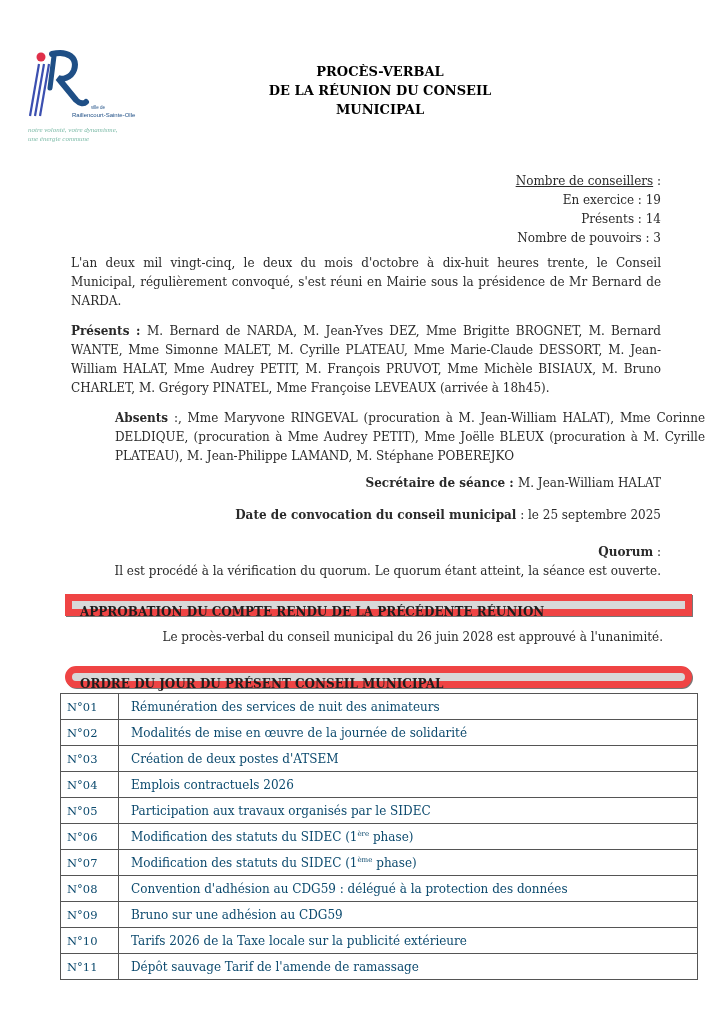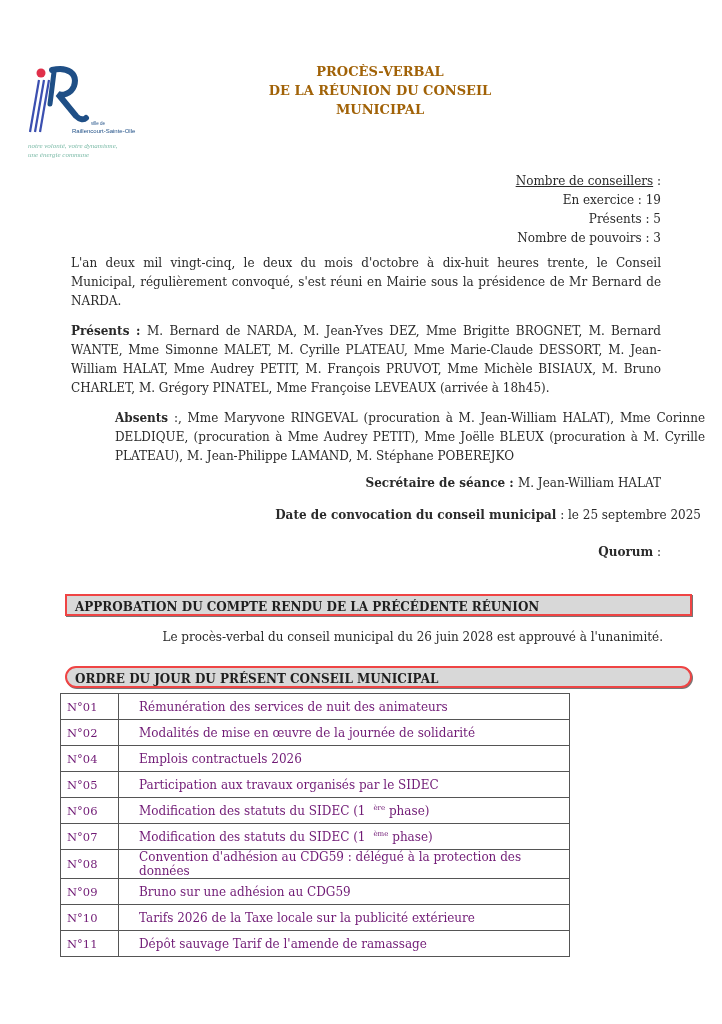--- a/index.html
+++ b/index.html
@@ -1,63 +1,63 @@
 <!DOCTYPE html>
 <html><head>
 <meta charset="utf-8">
 <style>
   html, body { margin: 0; padding: 0; background: #ffffff; }
   body {
     width: 722px; height: 1024px; position: relative; overflow: hidden;
     font-family: "DejaVu Serif", "Liberation Serif", serif;
     color: #222;
   }
-  .logo { position: absolute; left: 28px; top: 64px; width: 120px; height: 100px; }
+  .logo { position: absolute; left: 28px; top: 48px; width: 120px; height: 100px; }
   .logo .tagline {
     position: absolute; left: 0; top: 78px; width: 130px;
     font-family: "Liberation Serif", serif; font-style: italic;
     font-size: 7px; line-height: 9px; color: #7dbba8;
   }
   .logo .town {
     position: absolute; left: 44px; top: 64px;
     font-family: "Liberation Sans", sans-serif; font-size: 6px; color: #1f4f86;
   }
   .logo .ville {
     position: absolute; left: 63px; top: 57px;
     font-family: "Liberation Sans", sans-serif; font-size: 4.5px; color: #1f4f86;
   }
   .title {
     position: absolute; left: 230px; top: 62px; width: 300px;
     text-align: center; font-weight: bold;
     font-family: "DejaVu Serif", serif; font-size: 13px; line-height: 19px;
-    color: #a16207;
+    color: #000000;
   }
   .block { position: absolute; left: 71px; width: 590px; font-size: 12px; line-height: 19px; color: #2a2a2a; text-align: right; }
   .u { text-decoration: underline; }
   .ub { font-weight: bold; }
   .justify { text-align: justify; }
   .section-bar {
     position: absolute; left: 65px; width: 627px; height: 22px;
-    background: #d8d8d8; border: 2px solid #ef4444;
+    background: #d8d8d8; border: 7px solid #ef4444;
     box-shadow: 1px 1px 0 #777;
     font-weight: bold; font-size: 12px; line-height: 22px;
     padding-left: 8px; box-sizing: border-box; color: #1e1e1e;
   }
   table.agenda {
-    position: absolute; left: 60px; top: 693px; width: 510px;
-    border-collapse: collapse; font-size: 12px; color: #701a75;
+    position: absolute; left: 60px; top: 693px; width: 638px;
+    border-collapse: collapse; font-size: 12px; color: #0c4a6e;
     font-family: "DejaVu Serif", serif;
   }
   table.agenda td {
     border: 1px solid #555; height: 25px; padding: 0 6px;
     vertical-align: middle;
   }
   table.agenda td.num { width: 45px; font-size: 11.5px; }
-  table.agenda td.label { padding-left: 20px; }
-  sup { font-size: 7px; margin-left: 8px; }
+  table.agenda td.label { padding-left: 12px; }
+  sup { font-size: 7px; }
 </style>
 </head>
 <body>
 
 <div class="logo">
   <svg width="80" height="70" viewBox="0 0 80 70" style="position:absolute;left:0;top:0;">
     <circle cx="13" cy="9" r="4.5" fill="#e0304a"></circle>
     <line x1="11" y1="16" x2="2" y2="68" stroke="#3b4fb0" stroke-width="2.2"></line>
     <line x1="16" y1="16" x2="7" y2="68" stroke="#3b4fb0" stroke-width="2.2"></line>
     <line x1="21" y1="16" x2="12" y2="68" stroke="#3b4fb0" stroke-width="2.2"></line>
@@ -73,60 +73,65 @@
 </div>
 
 <div class="title">
   <div>PROCÈS-VERBAL</div>
   <div>DE LA RÉUNION DU CONSEIL MUNICIPAL</div>
 </div>
 
 <div class="block" style="top:172px;">
   <div><span class="u">Nombre de conseillers</span><span> :</span></div>
   <div>En exercice : 19</div>
-  <div>Présents : 5</div>
+  <div>Présents : 14</div>
   <div>Nombre de pouvoirs : 3</div>
 </div>
 
 <div class="block justify" style="top:254px;">L'an deux mil vingt-cinq, le deux du mois d'octobre à dix-huit heures trente, le Conseil Municipal, régulièrement convoqué, s'est réuni en Mairie sous la présidence de Mr Bernard de NARDA.</div>
 
 <div class="block justify" style="top:322px;">
   <span class="ub">Présents</span><span style="font-weight:bold"> : </span><span>M. Bernard de NARDA, M. Jean-Yves DEZ, Mme Brigitte BROGNET, M. Bernard WANTE, Mme Simonne MALET, M. Cyrille PLATEAU, Mme Marie-Claude DESSORT, M. Jean-William HALAT, Mme Audrey PETIT, M. François PRUVOT, Mme Michèle BISIAUX, M. Bruno CHARLET, M. Grégory PINATEL, Mme Françoise LEVEAUX (arrivée à 18h45).</span>
 </div>
 
 <div class="block justify" style="top:409px;margin-left:44px;">
   <span class="ub">Absents</span><span> :, </span><span>Mme Maryvone RINGEVAL (procuration à M. Jean-William HALAT), Mme Corinne DELDIQUE, (procuration à Mme Audrey PETIT), Mme Joëlle BLEUX (procuration à M. Cyrille PLATEAU), M. Jean-Philippe LAMAND, M. Stéphane POBEREJKO</span>
 </div>
 
 <div class="block" style="top:474px;">
   <span class="ub">Secrétaire de séance</span><span style="font-weight:bold"> : </span><span>M. Jean-William HALAT</span>
 </div>
 
-<div class="block" style="top:506px;margin-left:40px;">
+<div class="block" style="top:506px;">
   <span class="ub">Date de convocation du conseil municipal</span><span> : </span><span>le 25 septembre 2025</span>
 </div>
 
 <div class="block" style="top:543px;">
   <div><span class="ub">Quorum</span><span> :</span></div>
+  <div style="margin-left:-1px;">Il est procédé à la vérification du quorum. Le quorum étant atteint, la séance est ouverte.</div>
 </div>
 
 <div class="section-bar" style="top:594px;">APPROBATION DU COMPTE RENDU DE LA PRÉCÉDENTE RÉUNION</div>
 <div class="block" style="top:628px; left:73px;">Le procès-verbal du conseil municipal du 26 juin 2028 est approuvé à l'unanimité.</div>
 
 <div class="section-bar" style="top:666px;border-radius:11px;">ORDRE DU JOUR DU PRÉSENT CONSEIL MUNICIPAL</div>
 
 <table class="agenda">
   <tbody>
     <tr>
         <td class="num">N°01</td>
         <td class="label">Rémunération des services de nuit des animateurs</td>
       </tr>
     <tr>
         <td class="num">N°02</td>
         <td class="label">Modalités de mise en œuvre de la journée de solidarité</td>
+      </tr>
+    <tr>
+        <td class="num">N°03</td>
+        <td class="label">Création de deux postes d'ATSEM</td>
       </tr>
     <tr>
         <td class="num">N°04</td>
         <td class="label">Emplois contractuels 2026</td>
       </tr>
     <tr>
         <td class="num">N°05</td>
         <td class="label">Participation aux travaux organisés par le SIDEC</td>
       </tr>
     <tr>

